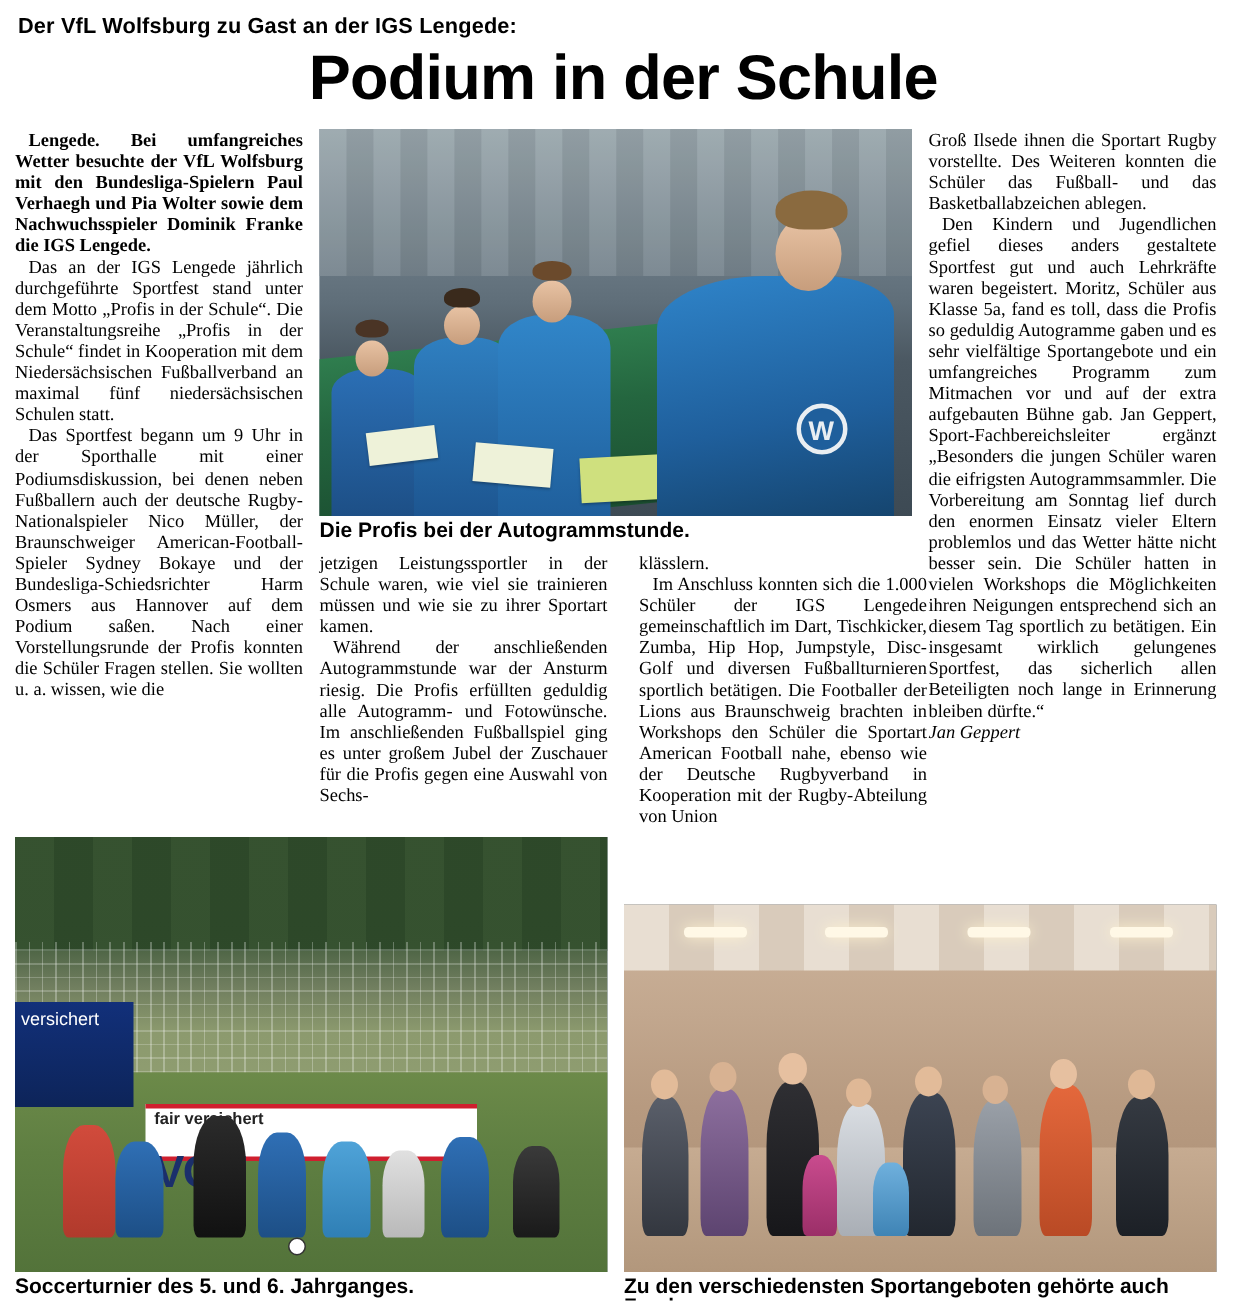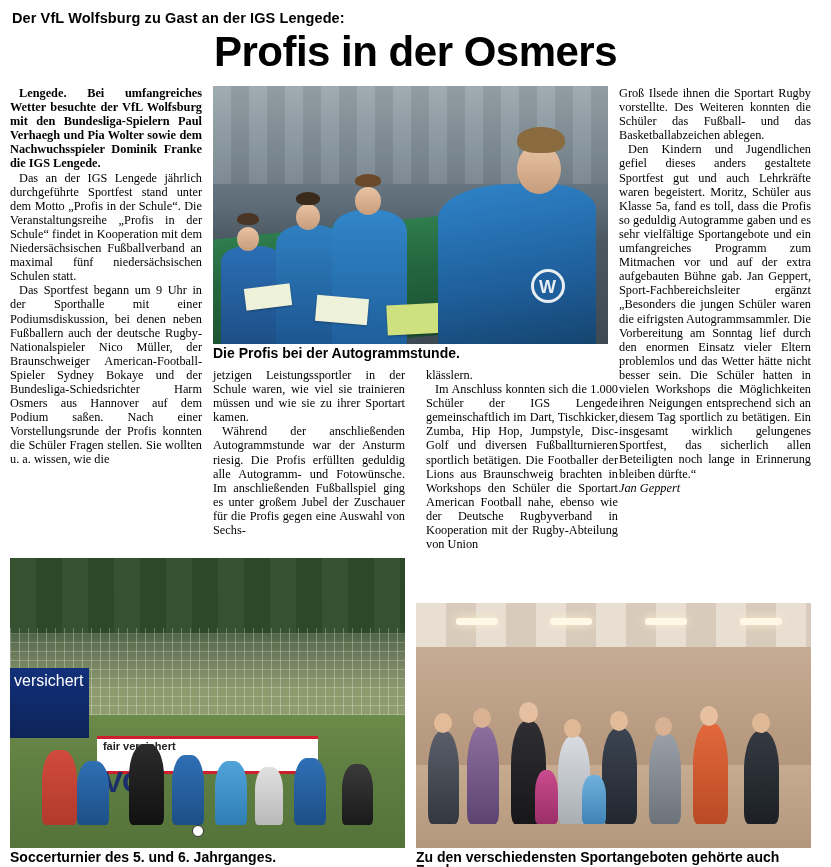--- a/index.html
+++ b/index.html
@@ -175,39 +175,39 @@
   .p2-turf { position:absolute; left:0; bottom:0; width:100%; height:46%;
     background: linear-gradient(180deg,#6c8a49 0%, #5f7f42 40%, #53733a 100%);}
   .p2-banner { position:absolute; left:22%; top:49%; width:56%; height:13%;
     background:#ffffff; border-top:3px solid #cf1f2e; border-bottom:3px solid #cf1f2e;margin-top:36px;}
   .p2-banner span { position:absolute; left:6px; top:1px; font-family:"Liberation Sans",sans-serif;
     font-weight:bold; font-size:11px; color:#222;}
   .p2-vgh { position:absolute; left:6px; bottom:-28px; font-family:"Liberation Sans",sans-serif;
     font-weight:bold; font-size:30px; color:#1b2f6b; letter-spacing:-1px;}
   .p2-blue { position:absolute; left:0; top:38%; width:20%; height:24%;
     background:linear-gradient(180deg,#12307a,#0d2459); color:#fff;
-    font-family:"Liberation Sans",sans-serif; font-size:16px; padding:4px;}
+    font-family:"Liberation Sans",sans-serif; font-size:12px; padding:4px;}
   .p2-kid { position:absolute; bottom:8%; border-radius:40% 40% 10% 10%;}
   
   .p3-bg { position:absolute; inset:0; background: linear-gradient(180deg,#cdb49c 0%, #c2a78e 30%, #b79a80 55%, #a98c72 100%); }
   .p3-ceiling { position:absolute; left:0; top:0; width:100%; height:18%;
     background: repeating-linear-gradient(90deg,#e8ded2 0 30px,#d9cbbb 30px 60px);}
   .p3-light { position:absolute; top:6%; width:42px; height:7px; background:#fff8e6; border-radius:3px; box-shadow:0 0 10px #fff3d0;}
   .p3-floor { position:absolute; left:0; bottom:0; width:100%; height:34%;
     background: linear-gradient(180deg,#c6ab91,#b2977c);}
   .p3-person { position:absolute; bottom:10%; border-radius:42% 42% 12% 12%;}
   .p3-head { position:absolute; border-radius:50%; }
 </style>
 </head>
 <body>
 
 <div class="page">
 
   <div class="kicker">Der VfL Wolfsburg zu Gast an der IGS Lengede:</div>
-  <div class="headline">Profis in der Osmers</div>
+  <div class="headline">Podium in der Schule</div>
 
   <div class="cols">
 
     <div class="col">
       <p class="lead"><b>Lengede. Bei umfangreiches Wetter besuchte der VfL Wolfsburg mit den Bundesliga-Spielern Paul Verhaegh und Pia Wolter sowie dem Nachwuchsspieler Dominik Franke die IGS Lengede.</b></p>
       <p class="indent">Das an der IGS Lengede jährlich durchgeführte Sportfest stand unter dem Motto „Profis in der Schule“. Die Veranstaltungsreihe „Profis in der Schule“ findet in Kooperation mit dem Niedersächsischen Fußballverband an maximal fünf niedersächsischen Schulen statt.</p>
       <p class="indent">Das Sportfest begann um 9 Uhr in der Sporthalle mit einer Podiumsdiskussion, bei denen neben Fußballern auch der deutsche Rugby-Nationalspieler Nico Müller, der Braunschweiger American-Football-Spieler Sydney Bokaye und der Bundesliga-Schiedsrichter Harm Osmers aus Hannover auf dem Podium saßen. Nach einer Vorstellungsrunde der Profis konnten die Schüler Fragen stellen. Sie wollten u. a. wissen, wie die</p>
     </div>
 
     <div style="width:395px; flex:0 0 395px;">

